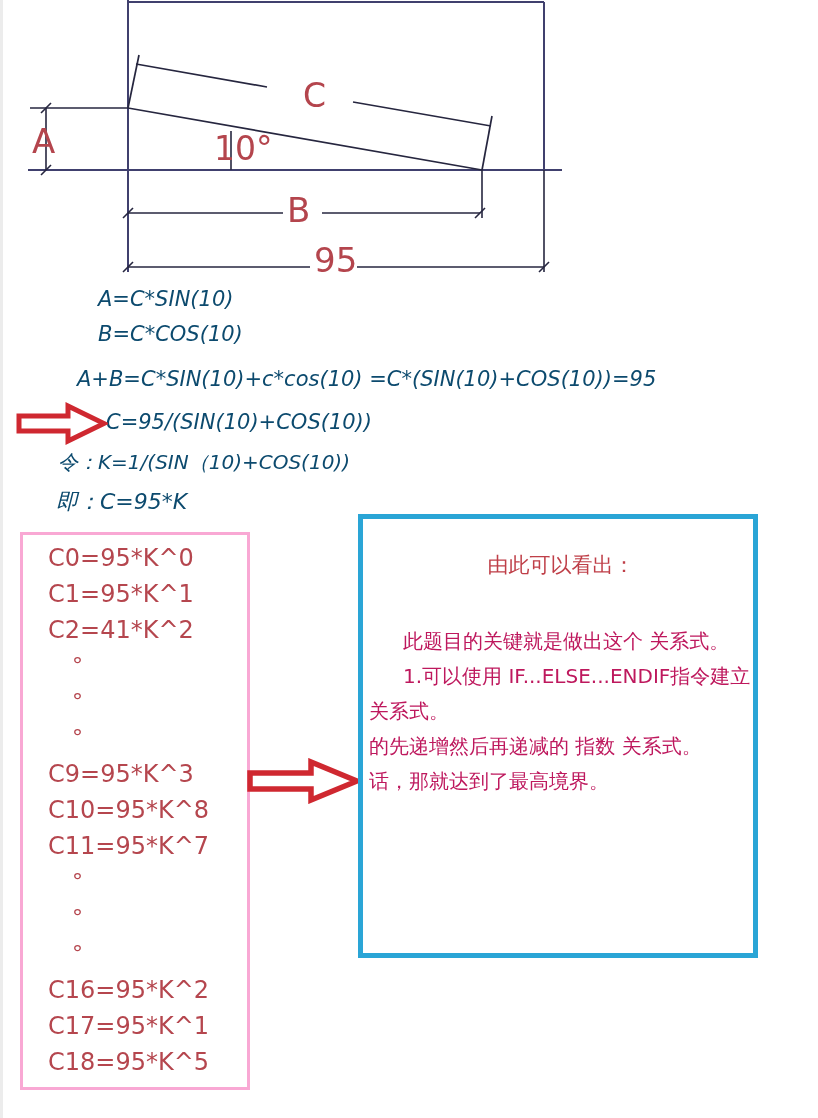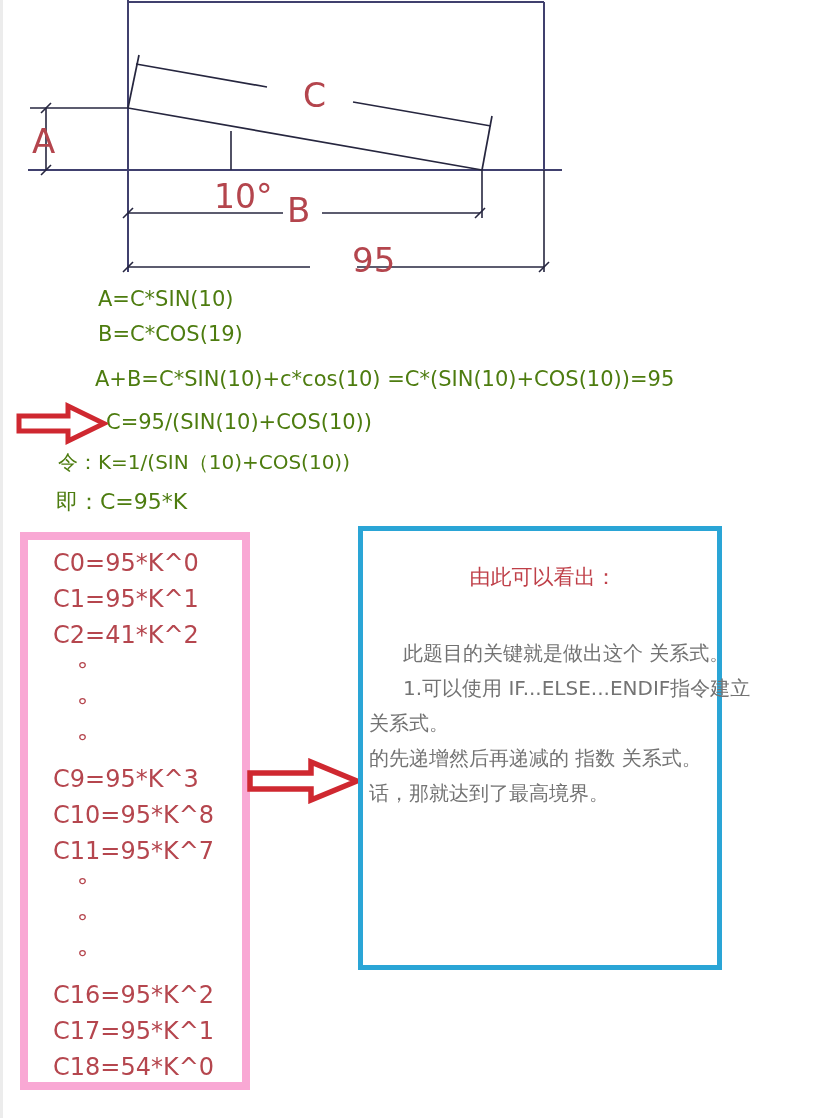--- a/index.html
+++ b/index.html
@@ -6,56 +6,56 @@
   .canvas {
     position:relative; width:818px; height:1118px; background:#ffffff;
     font-family:"DejaVu Sans","Liberation Sans",sans-serif; overflow:hidden;
   }
   .edge-strip { position:absolute; left:0; top:0; width:3px; height:1118px; background:#ececec; }
 
   
   .dlabel { position:absolute; color:#b4454d; z-index:3; white-space:nowrap; }
   .lbl-a     { left:32px;  top:121px; font-size:34px; }
   .lbl-c     { left:303px; top:76px;  font-size:33px; }
-  .lbl-angle { left:214px; top:129px; font-size:33px;margin-top:48px; }
+  .lbl-angle { left:214px; top:129px; font-size:33px; }
   .lbl-b     { left:287px; top:190px; font-size:34px; }
-  .lbl-95    { left:314px; top:240px; font-size:34px;margin-left:38px; }
+  .lbl-95    { left:314px; top:240px; font-size:34px; }
 
   .geom { position:absolute; left:0; top:0; z-index:1; }
 
   
-  .formula { position:absolute; color:#4d7c0f; font-size:21px; white-space:nowrap; z-index:2; }
+  .formula { position:absolute; color:#0c4a6e; font-size:21px; white-space:nowrap; z-index:2;font-style:italic; }
   .f1 { left:98px;  top:287px; }
   .f2 { left:98px;  top:322px; }
-  .f3 { left:95px;  top:367px; }
+  .f3 { left:77px;  top:367px; }
   .f4 { left:106px; top:410px; }
   .f5 { left:58px;  top:449px; font-size:20px; }
   .f6 { left:56px;  top:487px; font-size:22px; }
 
   .arrow-svg { position:absolute; z-index:2; }
   .arrow-1 { left:16px;  top:401px; }
   .arrow-2 { left:247px; top:758px; }
 
   
   .redbox {
     position:absolute; left:20px; top:532px; width:230px; height:558px;
-    border:8px solid #f9a8d4; box-sizing:border-box; background:#ffffff;
+    border:3px solid #f9a8d4; box-sizing:border-box; background:#ffffff;
     padding:5px 0 0 25px; z-index:2;
   }
   .rb-line { font-size:24px; line-height:36px; color:#b5464e; white-space:nowrap; }
   .rb-dot  { padding-left:24px; font-size:22px; }
 
   
   .bluebox {
-    position:absolute; left:358px; top:526px; width:364px; height:444px;
+    position:absolute; left:358px; top:514px; width:400px; height:444px;
     border:5px solid #2aa5d6; box-sizing:border-box; background:#ffffff;
     padding:0 0 0 6px; z-index:2;
   }
   .bb-heading { margin:32px 0 0 0; text-align:center; font-size:21px; color:#bf3f48; white-space:nowrap; }
-  .bb-line { font-size:20px; line-height:35px; color:#737373; white-space:nowrap; }
+  .bb-line { font-size:20px; line-height:35px; color:#be185d; white-space:nowrap; }
   .bb-first { margin-top:45px; }
   .indent { padding-left:34px; }
 </style>
 </head>
 <body>
 
 <div class="canvas">
   <div class="edge-strip"></div>
 
   <svg class="geom" width="818" height="300" viewBox="0 0 818 300">
@@ -95,21 +95,21 @@
     </g>
   </svg>
 
   <div class="dlabel lbl-a">A</div>
   <div class="dlabel lbl-c">C</div>
   <div class="dlabel lbl-angle">10°</div>
   <div class="dlabel lbl-b">B</div>
   <div class="dlabel lbl-95">95</div>
 
   <div class="formula f1">A=C*SIN(10)</div>
-  <div class="formula f2">B=C*COS(19)</div>
+  <div class="formula f2">B=C*COS(10)</div>
   <div class="formula f3">A+B=C*SIN(10)+c*cos(10) =C*(SIN(10)+COS(10))=95</div>
   <div class="formula f4">C=95/(SIN(10)+COS(10))</div>
   <div class="formula f5">令：K=1/(SIN（10)+COS(10))</div>
   <div class="formula f6">即：C=95*K</div>
 
   <svg class="arrow-svg arrow-1" width="92" height="45" viewBox="0 0 92 45">
     <polygon points="3,15 52,15 52,5 88,22.5 52,40 52,30 3,30" fill="#ffffff" stroke="#cf2830" stroke-width="5" stroke-linejoin="miter"></polygon>
   </svg>
 
   <div class="redbox">
@@ -120,21 +120,21 @@
     <div class="rb-line rb-dot">°</div>
     <div class="rb-line rb-dot">°</div>
     <div class="rb-line">C9=95*K^3</div>
     <div class="rb-line">C10=95*K^8</div>
     <div class="rb-line">C11=95*K^7</div>
     <div class="rb-line rb-dot">°</div>
     <div class="rb-line rb-dot">°</div>
     <div class="rb-line rb-dot">°</div>
     <div class="rb-line">C16=95*K^2</div>
     <div class="rb-line">C17=95*K^1</div>
-    <div class="rb-line">C18=54*K^0</div>
+    <div class="rb-line">C18=95*K^5</div>
   </div>
 
   <svg class="arrow-svg arrow-2" width="114" height="46" viewBox="0 0 114 46">
     <polygon points="3,15 64,15 64,4 110,23 64,42 64,31 3,31" fill="#ffffff" stroke="#cf2830" stroke-width="5.5" stroke-linejoin="miter"></polygon>
   </svg>
 
   <div class="bluebox">
     <div class="bb-heading">由此可以看出：</div>
     <div class="bb-line indent bb-first">此题目的关键就是做出这个 关系式。</div>
     <div class="bb-line indent">1.可以使用 IF...ELSE...ENDIF指令建立</div>

